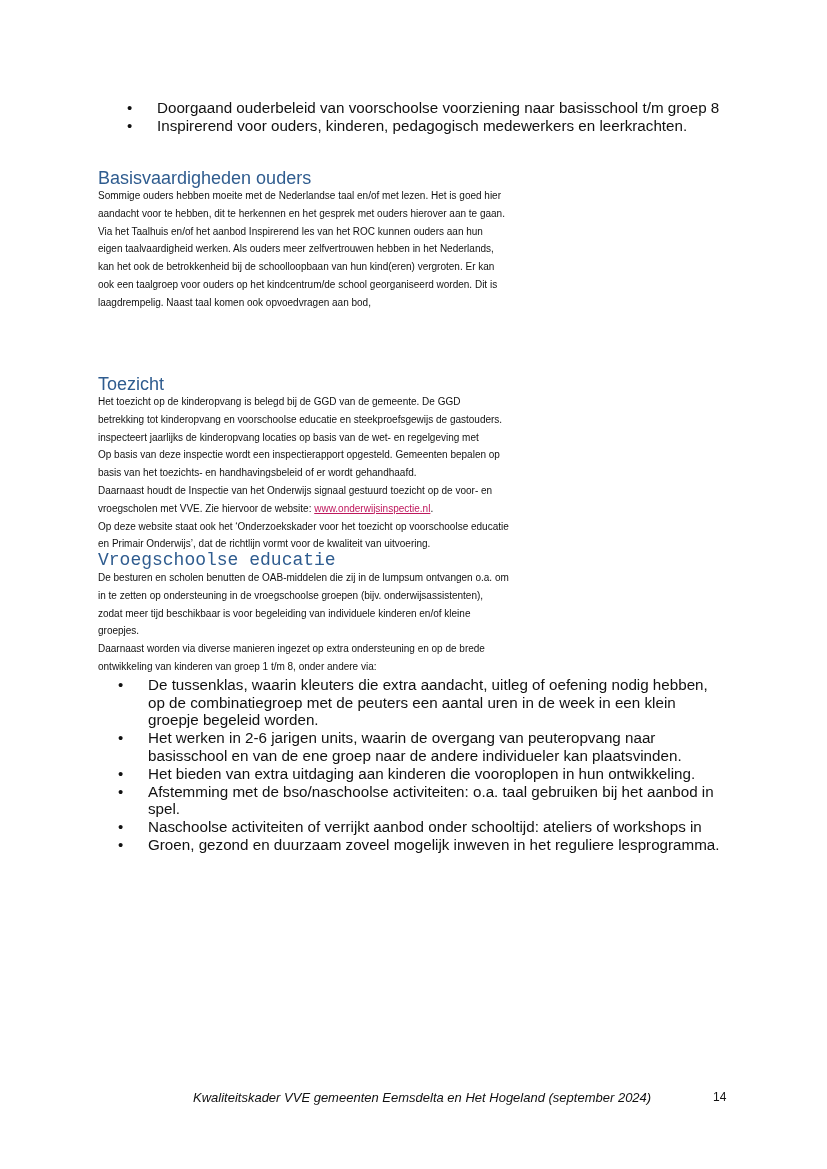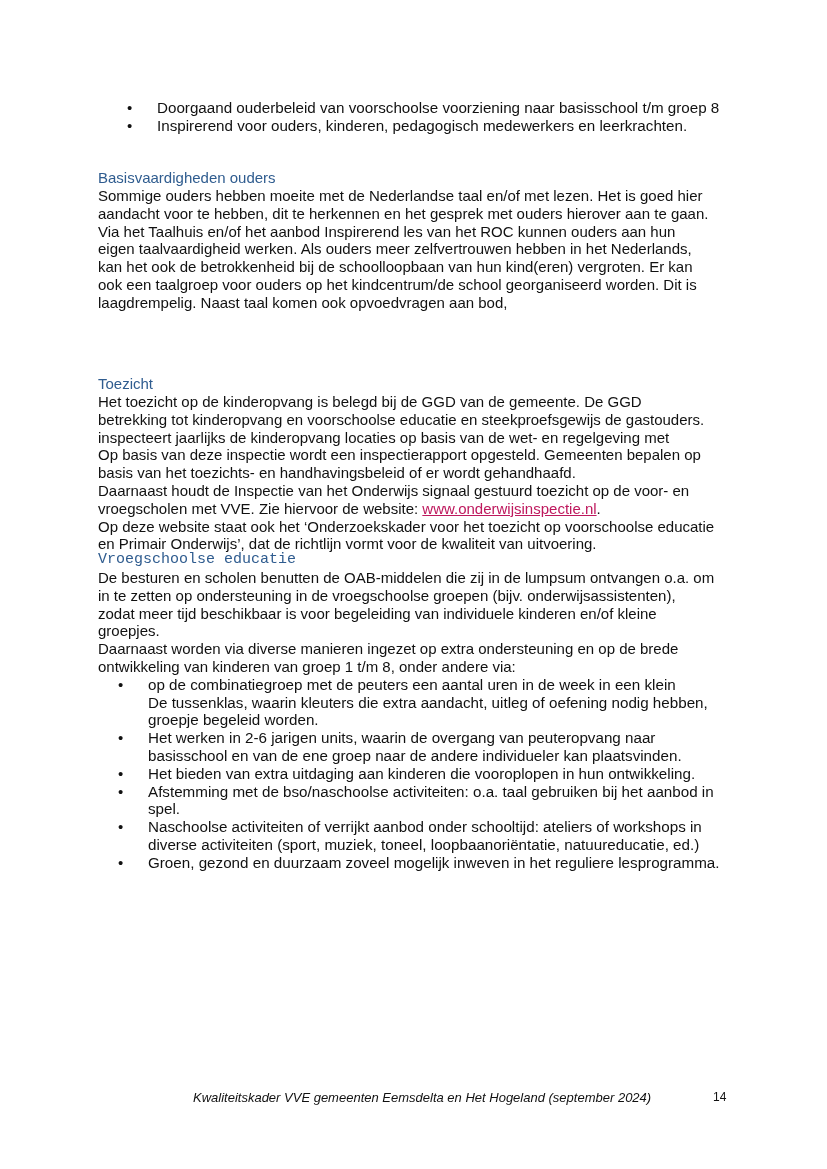--- a/index.html
+++ b/index.html
@@ -10,22 +10,22 @@
   .page { position: absolute; left: 0; top: 0; width: 827px; height: 1169px; }
   .bullets { list-style: none; margin: 0; padding: 0; }
   .bullets li {
     position: relative; font-size: 15.2px; line-height: 17.8px;
   }
   .bullets li .dot {
     position: absolute; left: -30px; top: 0; font-size: 15px;
   }
   .top-list { position: absolute; left: 157px; top: 99px; width: 640px; }
   .section { position: absolute; left: 98px; width: 640px; }
-  .heading { font-size: 15px; line-height: 18px; color: #2f5c8f; }
-  .para { font-size: 15px; line-height: 17.8px; margin: 0; }
+  .heading { font-size: 18px; line-height: 18px; color: #2f5c8f; }
+  .para { font-size: 10px; line-height: 17.8px; margin: 0; }
   .link { color: #0b3dd6; text-decoration: underline; }
   .sec1 { top: 169px; }
   .sec2 { top: 343px; }
   .sec3 { top: 551px; }
   .sec3 .bullets { margin-left: 50px; width: 600px; }
   .sec3 .bullets li { margin-bottom: 0; }
   .footer {
     position: absolute; left: 0; width: 827px; top: 1075px; text-align: center;
     font-size: 13px; font-style: italic; color: #111;
   }
@@ -76,42 +76,41 @@
       <div>De besturen en scholen benutten de OAB-middelen die zij in de lumpsum ontvangen o.a. om</div>
       <div>in te zetten op ondersteuning in de vroegschoolse groepen (bijv. onderwijsassistenten),</div>
       <div>zodat meer tijd beschikbaar is voor begeleiding van individuele kinderen en/of kleine</div>
       <div>groepjes.</div>
       <div>Daarnaast worden via diverse manieren ingezet op extra ondersteuning en op de brede</div>
       <div>ontwikkeling van kinderen van groep 1 t/m 8, onder andere via:</div>
     </div>
     <ul class="bullets">
       <li>
           <span class="dot">•</span>
+        <div>De tussenklas, waarin kleuters die extra aandacht, uitleg of oefening nodig hebben,</div>
         <div>op de combinatiegroep met de peuters een aantal uren in de week in een klein</div>
-        <div>De tussenklas, waarin kleuters die extra aandacht, uitleg of oefening nodig hebben,</div>
         <div>groepje begeleid worden.</div>
       </li>
       <li>
           <span class="dot">•</span>
         <div>Het werken in 2-6 jarigen units, waarin de overgang van peuteropvang naar</div>
         <div>basisschool en van de ene groep naar de andere individueler kan plaatsvinden.</div>
       </li>
       <li>
           <span class="dot">•</span>
         <div>Het bieden van extra uitdaging aan kinderen die vooroplopen in hun ontwikkeling.</div>
       </li>
       <li>
           <span class="dot">•</span>
         <div>Afstemming met de bso/naschoolse activiteiten: o.a. taal gebruiken bij het aanbod in</div>
         <div>spel.</div>
       </li>
       <li>
           <span class="dot">•</span>
         <div>Naschoolse activiteiten of verrijkt aanbod onder schooltijd: ateliers of workshops in</div>
-        <div>diverse activiteiten (sport, muziek, toneel, loopbaanoriëntatie, natuureducatie, ed.)</div>
       </li>
       <li>
           <span class="dot">•</span>
         <div>Groen, gezond en duurzaam zoveel mogelijk inweven in het reguliere lesprogramma.</div>
       </li>
     </ul>
   </div>
 
   <div class="footer">
     <span class="footer-inner">Kwaliteitskader VVE gemeenten Eemsdelta en Het Hogeland (september 2024)</span>

